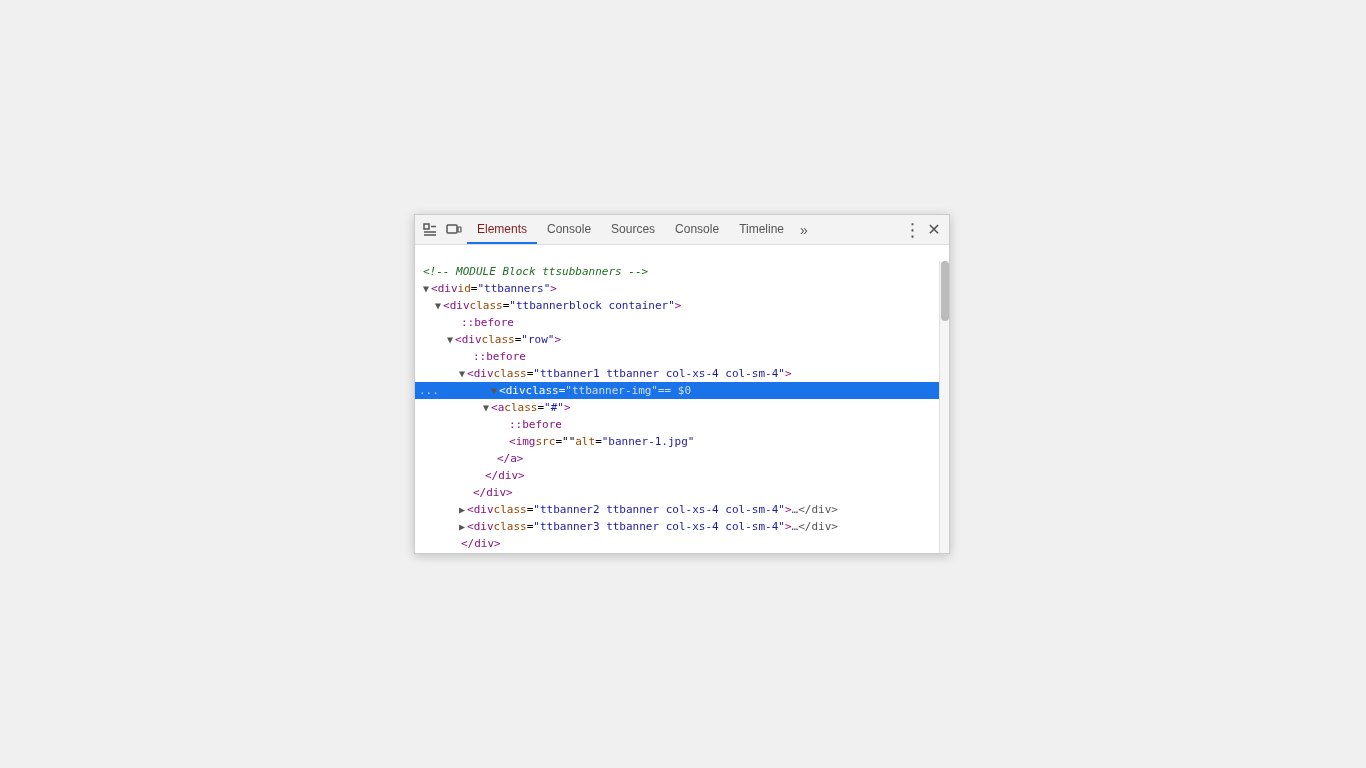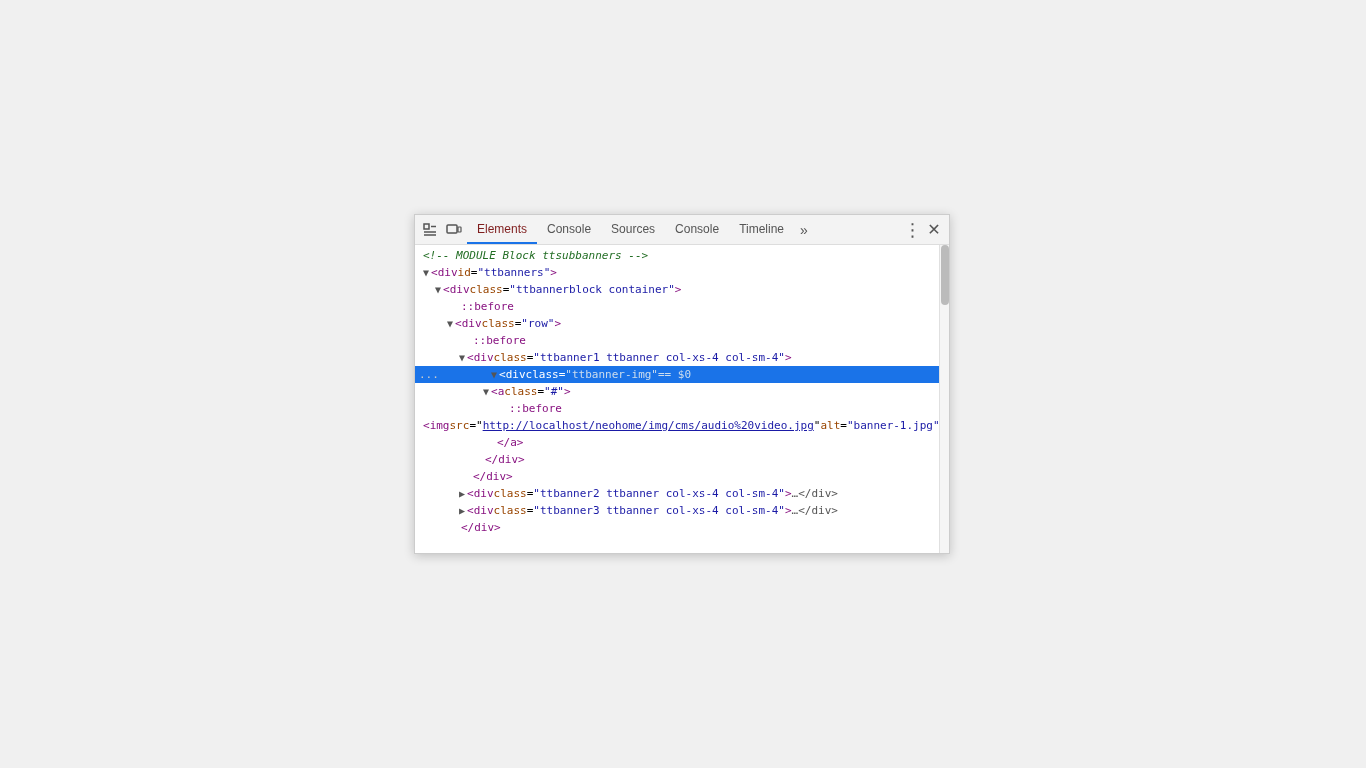--- a/index.html
+++ b/index.html
@@ -92,20 +92,21 @@
       justify-content: center;
       cursor: pointer;
       color: #555;
       font-size: 14px;
     }
 
     .devtools-content {
       display: flex;
       flex: 1;
       overflow: hidden;
+      margin-top: 16px;
     }
 
     .elements-panel {
       flex: 1;
       overflow: auto;
       background: #fff;
       font-family: 'Consolas', 'Monaco', monospace;
       font-size: 11px;
       line-height: 17px;
       padding: 2px 0;
@@ -282,21 +283,20 @@
           <span class="pseudo">::before</span>
         </div>
         <div class="dom-line">
           <span style="display:inline-block;width:72px"></span>
           <span style="display:inline-block;width:14px"></span>
           <span class="tag">&lt;</span>
           <span class="tag">img</span> 
           <span class="attr-name">src</span>
           <span>=</span>
           <span>"</span>
-          <a href="#" class="link">http://localhost/neohome/img/cms/audio%20video.jpg</a>
           <span>"</span> 
           <span class="attr-name">alt</span>
           <span>=</span>
           <span class="attr-value">"banner-1.jpg"</span>  
         </div>
         <div class="dom-line">
           <span style="display:inline-block;width:60px"></span>
           <span style="display:inline-block;width:14px"></span>
           <span class="tag">&lt;/a&gt;</span>
         </div>

